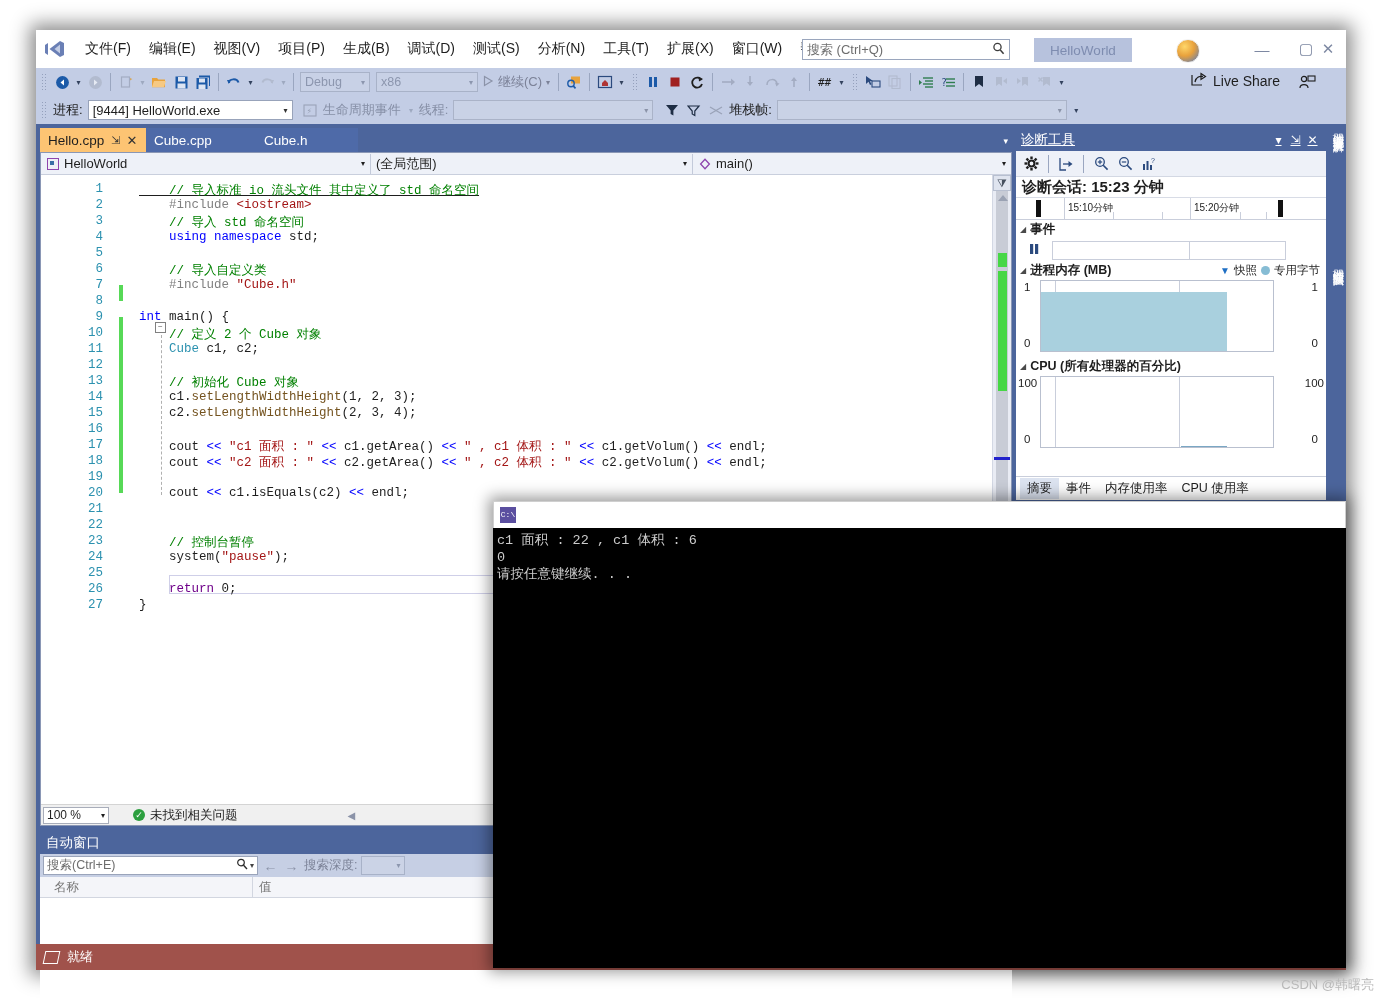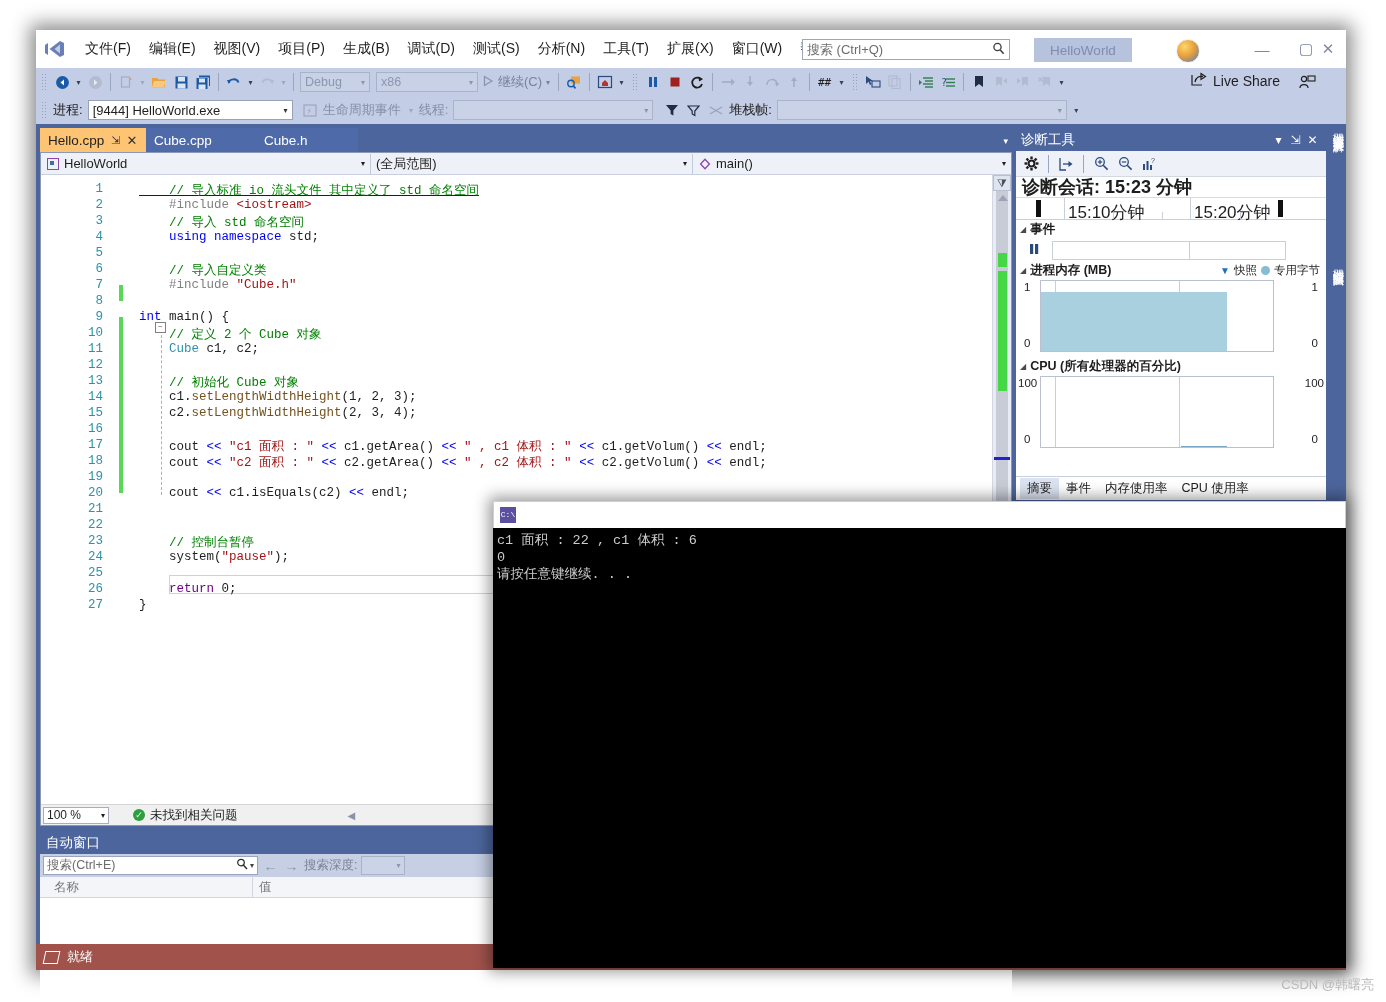--- a/index.html
+++ b/index.html
@@ -275,47 +275,47 @@
   .grid-head .c2 { padding-left: 6px; }
   .grid-body { background: #ffffff; height: 67px; }
   
   .diag-pane {
     position: absolute; left: 980px; top: 4px;
     width: 310px; height: 372px;
     background: #ffffff; box-sizing: border-box;
   }
   .diag-title {
     height: 23px; background: #4c659c; color: #ffffff; font-size: 13.5px;
-    display: flex; align-items: center; padding: 0 5px;
+    display: flex; align-items: center; padding: 0 5px; text-decoration: underline;
   }
   .diag-title .t { flex: 1; }
   .diag-title .ic { width: 17px; text-align: center; font-size: 12px; }
   .diag-toolbar {
     height: 26px; background: #eef1f8; border-bottom: 1px solid #d3d8e3;
     display: flex; align-items: center; gap: 2px; padding-left: 4px;
     box-sizing: border-box;
   }
   .diag-toolbar .tb {
     width: 22px; height: 20px; display: flex; align-items: center;
     justify-content: center; color: #2b4a7e; font-size: 13px;
   }
   .diag-session {
-    height: 20px; background: #ffffff; font-size: 18px; color: #1e1e1e;
+    height: 20px; background: #ffffff; font-size: 15px; color: #1e1e1e;
     display: flex; align-items: center; padding-left: 6px; font-weight: bold;
     border-bottom: 1px solid #d8dce6;
   }
   .diag-ruler {
     height: 21px; background: #ffffff; position: relative;
     border-bottom: 1px solid #c9cedb;
   }
   .ruler-tick { position: absolute; top: 0; width: 1px; height: 21px; background: #c9cedb; }
   .ruler-tick.small { top: 14px; height: 7px; }
   .ruler-marker { position: absolute; top: 2px; width: 5px; height: 17px; background: #111111; }
   .ruler-lbl {
-    position: absolute; top: 3px; font-size: 17px; color: #1e1e1e;
+    position: absolute; top: 3px; font-size: 10px; color: #1e1e1e;
   }
   .section-head {
     height: 19px; display: flex; align-items: center;
     font-size: 12.5px; color: #1e1e1e; font-weight: bold;
     padding-left: 4px; background: #ffffff;
   }
   .tri { font-size: 8px; color: #4a4a4a; margin-right: 4px; }
   .legend { margin-left: auto; display: flex; align-items: center; gap: 4px;
             font-size: 11.5px; font-weight: normal; padding-right: 6px; }
   .lg-tri { color: #1f6fc4; font-size: 10px; }

